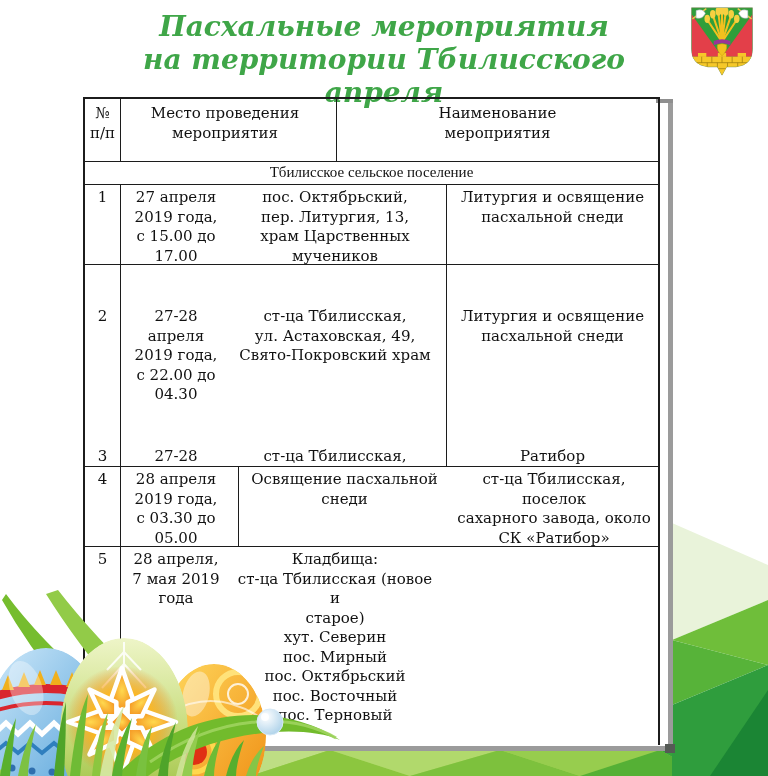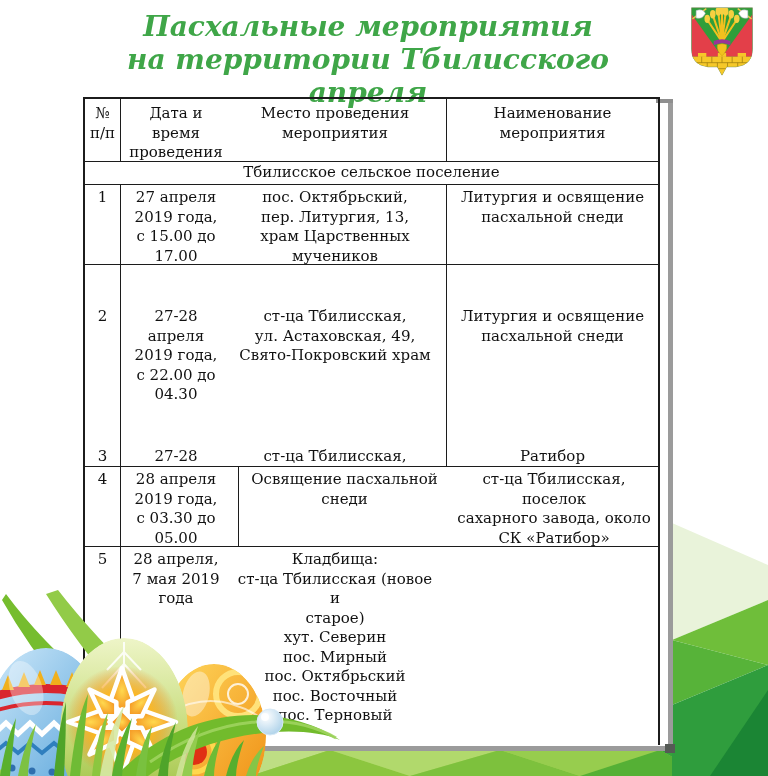--- a/index.html
+++ b/index.html
@@ -11,38 +11,38 @@
   .bg-svg{position:absolute;left:0;top:0;width:768px;height:776px;z-index:0;}
   .eggs-svg{position:absolute;left:0;top:590px;width:340px;height:186px;z-index:3;pointer-events:none;}
   .emblem-svg{position:absolute;left:685px;top:5px;width:74px;height:72px;z-index:2;}
   
   .shadow-v{position:absolute;left:668px;top:99px;width:5px;height:653px;background:#9b9b9b;z-index:1;}
   .shadow-h{position:absolute;left:83px;top:746px;width:590px;height:5px;background:#9b9b9b;z-index:1;}
   .shadow-corner{position:absolute;left:665px;top:744px;width:10px;height:9px;background:#555a55;z-index:1;}
   .shadow-notch{position:absolute;left:656px;top:99px;width:17px;height:4px;background:#8f8f8f;z-index:1;}
   
   .title{
-    position:absolute;left:68px;top:10px;width:600px;z-index:2;
+    position:absolute;left:84px;top:10px;width:600px;z-index:2;
     text-align:center;color:#3fa648;font-weight:bold;font-style:italic;
     font-size:28px;line-height:33px;
   }
   
   .etable{
     position:absolute;left:83px;top:97px;width:577px;height:648px;z-index:2;
     border:2px solid #1c1c1c;border-bottom:none;box-sizing:border-box;
     font-size:15px;line-height:19.5px;color:#111;
   }
   .trow{display:flex;box-sizing:border-box;border-bottom:1.5px solid #1c1c1c;overflow:hidden;}
   .trow.last{border-bottom:none;}
   .c{box-sizing:border-box;padding-top:3px;text-align:center;white-space:pre-wrap;}
   .c.num{width:36px;flex:none;border-right:1.5px solid #1c1c1c;}
   .c.date{width:110px;flex:none;}
   .c.place{width:208px;flex:none;}
   .c.event{flex:1;border-left:1.5px solid #1c1c1c;margin-left:7px;}
-  .c.full{flex:1;padding-top:1px;}
+  .c.full{flex:1;padding-top:1px;font-family:Liberation Serif, serif;}
   .thead .c{padding-top:5px;}
   .sub{box-sizing:border-box;}
 </style>
 </head>
 <body>
 
 <svg class="bg-svg" viewBox="0 0 768 776" aria-hidden="true">
   <rect x="0" y="750" width="768" height="26" fill="#9ccf52"></rect>
   <polygon points="0,750 160,750 70,776" fill="#c6e291"></polygon>
   <polygon points="70,776 160,750 250,776" fill="#a8d55f"></polygon>
@@ -125,23 +125,20 @@
 
 <div class="title">
   <div>Пасхальные мероприятия</div>
   <div>на территории Тбилисского апреля</div>
 </div>
 
 <div class="etable">
   <div class="trow thead" style="height:63px">
     <div class="c num">№
 п/п</div>
-    <div class="c date">Дата и
-время
-проведения</div>
     <div class="c place">Место проведения
 мероприятия</div>
     <div class="c event">Наименование
 мероприятия</div>
   </div>
   <div class="trow" style="height:23px">
     <div class="c full">Тбилисское сельское поселение</div>
   </div>
   <div class="trow" style="height:80px">
     <div class="c num">1</div>

